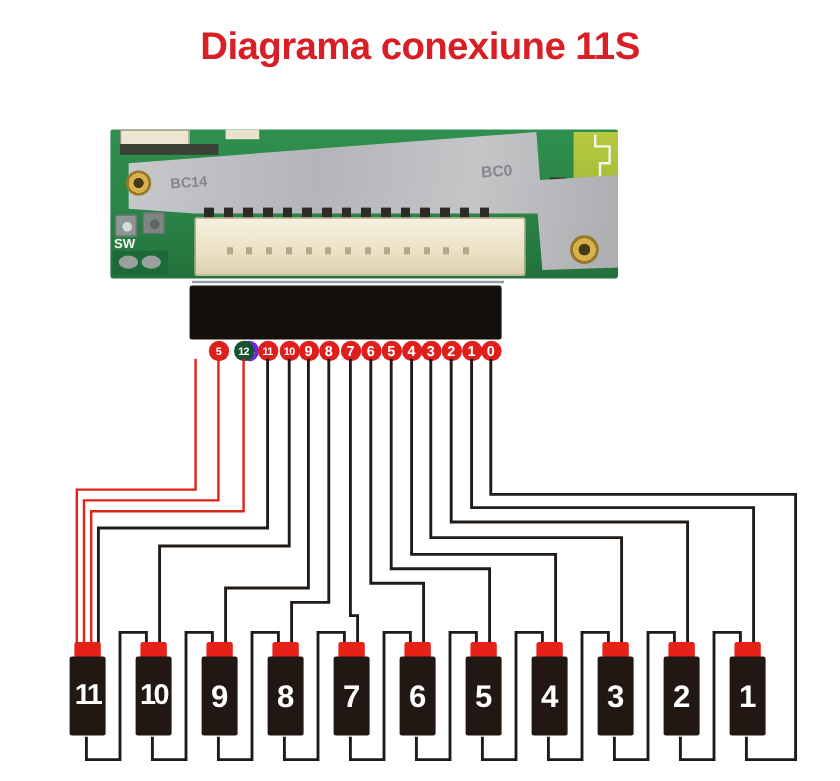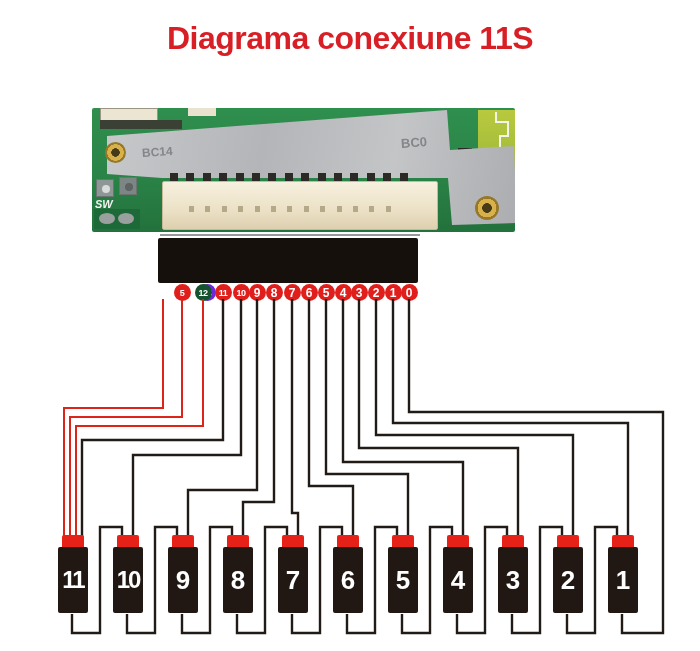--- a/index.html
+++ b/index.html
@@ -20,21 +20,21 @@
   .topconn2  { position:absolute; left:96px; top:0; width:28px; height:8px; background:#e8e2cf; }
   .topcomp   { position:absolute; left:8px; top:12px; width:82px; height:9px; background:#3a4034; }
   .plate { position:absolute; inset:0;
            background:linear-gradient(100deg,#c9cacc,#b3b5b8 40%,#c4c5c7 70%,#abadb0);
            clip-path:polygon(15px 28px,355px 2px,358px 42px,422px 38px,425px 115px,360px 117px,356px 70px,70px 70px,15px 66px); }
   .plate-label { position:absolute; color:#84868a; font-weight:bold; transform:rotate(-4deg); }
   .screw { position:absolute; border-radius:50%;
            background:radial-gradient(circle at 50% 50%, #473a17 0 27%, #d8b14b 30% 55%, #96782a 56% 72%, #bcbdbf 74%); }
   .pad { position:absolute; width:18px; height:18px; background:#8f9696; border:1px solid #6c7472; }
   .pad .hole { position:absolute; left:5px; top:5px; width:8px; height:8px; border-radius:50%; background:#d8dcda; }
-  .sw-label { position:absolute; left:3px; top:90px; color:#f2f4ef; font-weight:bold; font-size:11px;font-style:italic; }
+  .sw-label { position:absolute; left:3px; top:90px; color:#f2f4ef; font-weight:bold; font-size:11px; }
   .sw-pads { position:absolute; left:2px; top:101px; width:46px; height:20px; background:#1d6a38; }
   .sw-pads i { position:absolute; top:4px; width:16px; height:11px; background:#9aa09e; border-radius:50%; }
   .connector { position:absolute; left:70px; top:73px; width:276px; height:49px;
                background:linear-gradient(180deg,#f6f0de,#ece1c6 60%,#ddd0b0); border:1px solid #c6b995; border-radius:2px; }
   .nubs { position:absolute; left:78px; top:65px; width:238px; height:9px;
           background:repeating-linear-gradient(90deg,#2d2925 0 8px,transparent 8px 16.4px); }
   .pinholes { position:absolute; left:26px; top:24px; width:212px; height:6px;
               background:repeating-linear-gradient(90deg,#b5a988 0 5px,transparent 5px 16.4px); }
   .photo-shadow { position:absolute; left:160px; top:234px; width:260px; height:2px; background:#97989a; }
 

